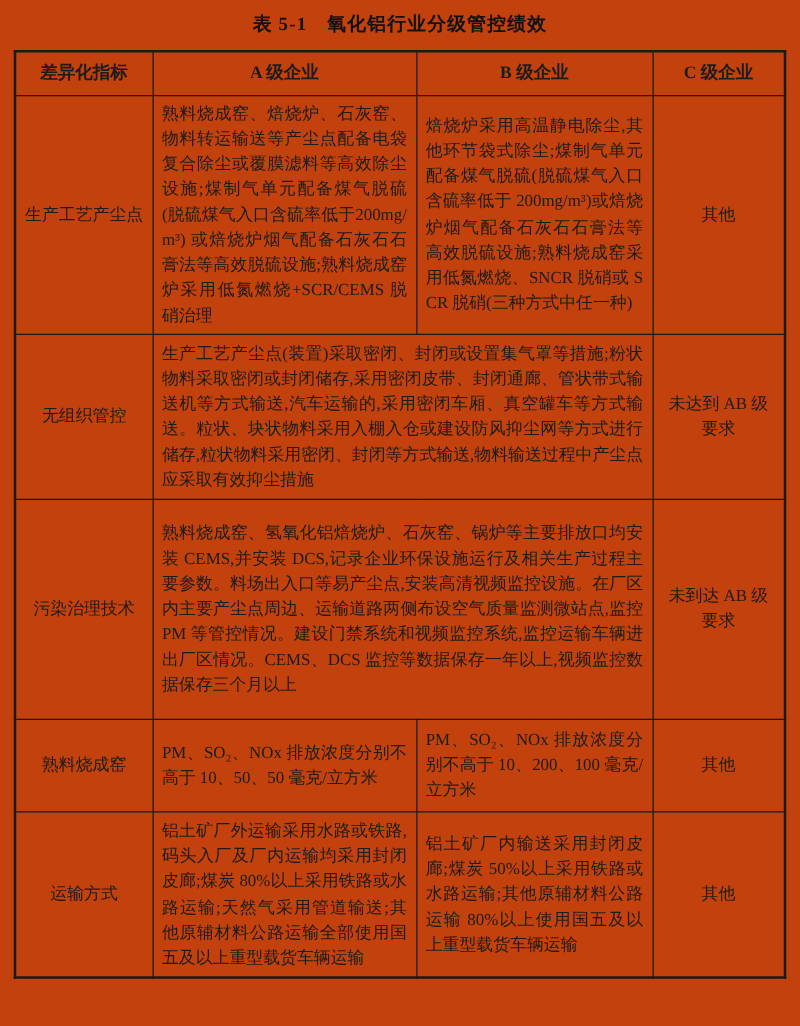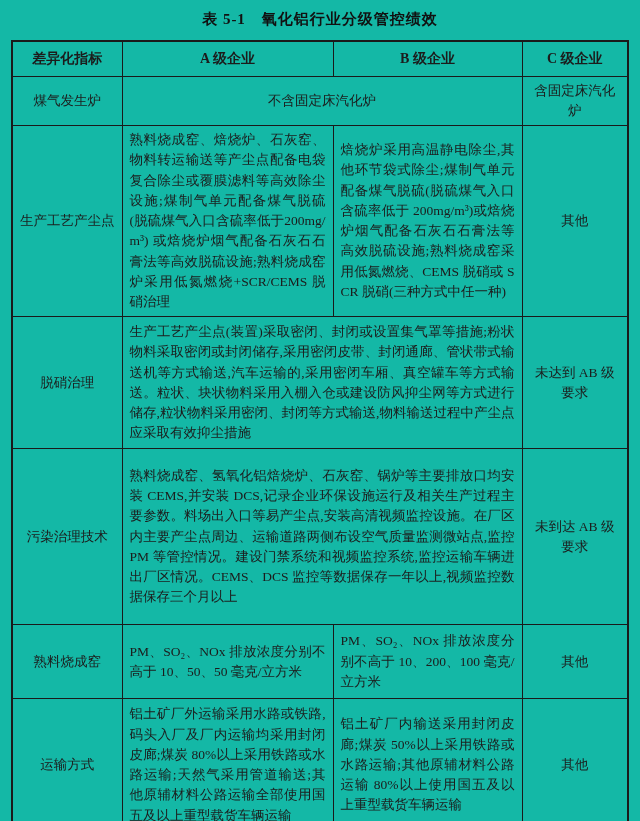--- a/index.html
+++ b/index.html
@@ -5,21 +5,21 @@
   html, body {
     margin: 0;
     padding: 0;
     background: #f7f7f5;
   }
   .page {
     position: relative;
     width: 640px;
     height: 821px;
     margin: 0 auto;
-    background: #14b8a6;
+    background: #c2410c;
     font-family: "Liberation Serif", "DejaVu Serif", serif;
     color: #1c1c1c;
     box-sizing: border-box;
     padding-top: 10px;
   }
   .doc-title {
     text-align: center;
     font-size: 15px;
     font-weight: bold;
     letter-spacing: 1px;
@@ -83,35 +83,30 @@
     </colgroup>
 
     <tbody>
         <tr class="r-header">
       <th>差异化指标</th>
       <th>A 级企业</th>
       <th>B 级企业</th>
       <th>C 级企业</th>
     </tr>
 
-    <tr class="r-gas">
-      <td class="center">煤气发生炉</td>
-      <td class="center" colspan="2">不含固定床汽化炉</td>
-      <td class="center">含固定床汽化炉</td>
-    </tr>
 
     <tr class="r-pollute">
       <td class="center">生产工艺产尘点</td>
       <td class="body-text">熟料烧成窑、焙烧炉、石灰窑、物料转运输送等产尘点配备电袋复合除尘或覆膜滤料等高效除尘设施;煤制气单元配备煤气脱硫(脱硫煤气入口含硫率低于200mg/m³) 或焙烧炉烟气配备石灰石石膏法等高效脱硫设施;熟料烧成窑炉采用低氮燃烧+SCR/CEMS 脱硝治理</td>
-      <td class="body-text">焙烧炉采用高温静电除尘,其他环节袋式除尘;煤制气单元配备煤气脱硫(脱硫煤气入口含硫率低于 200mg/m³)或焙烧炉烟气配备石灰石石膏法等高效脱硫设施;熟料烧成窑采用低氮燃烧、CEMS 脱硝或 SCR 脱硝(三种方式中任一种)</td>
+      <td class="body-text">焙烧炉采用高温静电除尘,其他环节袋式除尘;煤制气单元配备煤气脱硫(脱硫煤气入口含硫率低于 200mg/m³)或焙烧炉烟气配备石灰石石膏法等高效脱硫设施;熟料烧成窑采用低氮燃烧、SNCR 脱硝或 SCR 脱硝(三种方式中任一种)</td>
       <td class="center">其他</td>
     </tr>
 
     <tr class="r-fugitive">
-      <td class="center">脱硝治理</td>
+      <td class="center">无组织管控</td>
       <td class="body-text" colspan="2">生产工艺产尘点(装置)采取密闭、封闭或设置集气罩等措施;粉状物料采取密闭或封闭储存,采用密闭皮带、封闭通廊、管状带式输送机等方式输送,汽车运输的,采用密闭车厢、真空罐车等方式输送。粒状、块状物料采用入棚入仓或建设防风抑尘网等方式进行储存,粒状物料采用密闭、封闭等方式输送,物料输送过程中产尘点应采取有效抑尘措施</td>
       <td class="center">未达到 AB 级要求</td>
     </tr>
 
     <tr class="r-monitor">
       <td class="center">污染治理技术</td>
       <td class="body-text" colspan="2">熟料烧成窑、氢氧化铝焙烧炉、石灰窑、锅炉等主要排放口均安装 CEMS,并安装 DCS,记录企业环保设施运行及相关生产过程主要参数。料场出入口等易产尘点,安装高清视频监控设施。在厂区内主要产尘点周边、运输道路两侧布设空气质量监测微站点,监控 PM 等管控情况。建设门禁系统和视频监控系统,监控运输车辆进出厂区情况。CEMS、DCS 监控等数据保存一年以上,视频监控数据保存三个月以上</td>
       <td class="center">未到达 AB 级要求</td>
     </tr>
 

